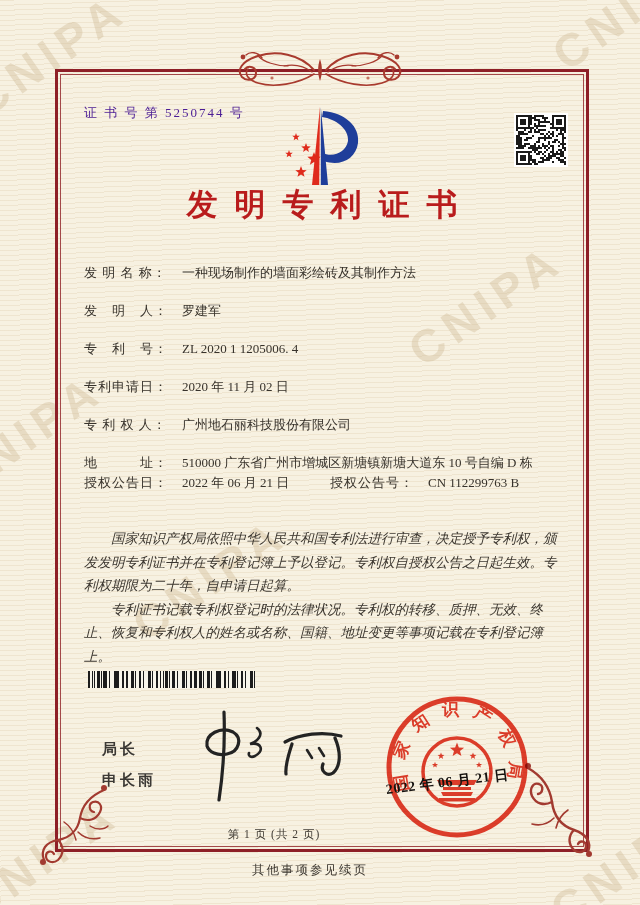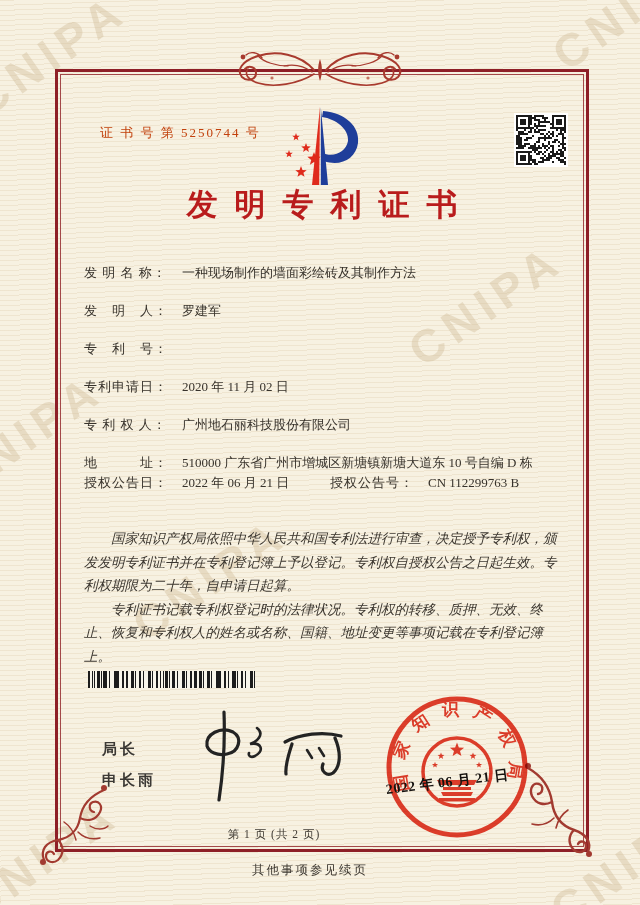--- a/index.html
+++ b/index.html
@@ -24,22 +24,22 @@
   .frame{
     position:absolute;left:55px;top:69px;width:534px;height:783px;
     border:3px solid #8e1f27;box-sizing:border-box;z-index:2;
   }
   .frame-inner{position:absolute;inset:2px;border:1px solid rgba(148,42,45,0.85);}
   .ornament-top{position:absolute;left:228px;top:48px;z-index:3;}
   .flourish{position:absolute;z-index:3;}
   .flourish-bl{left:34px;top:782px;}
   .flourish-br{left:522px;top:762px;transform:scale(-1,1);}
   .cert-number{
-    position:absolute;left:84px;top:124px;z-index:4;
-    font-size:13px;letter-spacing:2px;color:#c2410c;margin-left:16px;
+    position:absolute;left:84px;top:104px;z-index:4;
+    font-size:13px;letter-spacing:2px;color:#4c1d95;
   }
   .logo{position:absolute;left:276px;top:101px;z-index:4;}
   .qr{position:absolute;left:514px;top:113px;width:54px;height:54px;z-index:4;background:#fff;padding:2px;box-sizing:border-box;}
   .title{
     position:absolute;left:55px;width:534px;top:184px;z-index:4;text-align:center;
     font-size:31px;font-weight:bold;color:#b91c1c;letter-spacing:17px;text-indent:17px;
   }
   .fields{position:absolute;left:84px;top:263px;width:476px;z-index:4;font-size:13px;line-height:19px;color:#37322b;}
   .field-row{display:flex;margin-bottom:19px;}
   .field-row.addr{margin-bottom:1px;}
@@ -384,20 +384,21 @@
   <div class="field-row">
     <span class="flabel">发 明 名 称：</span>
     <span class="fvalue">一种现场制作的墙面彩绘砖及其制作方法</span>
   </div>
   <div class="field-row">
     <span class="flabel">发　明　人：</span>
     <span class="fvalue">罗建军</span>
   </div>
   <div class="field-row">
     <span class="flabel">专　利　号：</span>
+    <span class="fvalue">ZL 2020 1 1205006. 4</span>
   </div>
   <div class="field-row">
     <span class="flabel">专利申请日：</span>
     <span class="fvalue">2020 年 11 月 02 日</span>
   </div>
   <div class="field-row">
     <span class="flabel">专 利 权 人：</span>
     <span class="fvalue">广州地石丽科技股份有限公司</span>
   </div>
   <div class="field-row addr">

